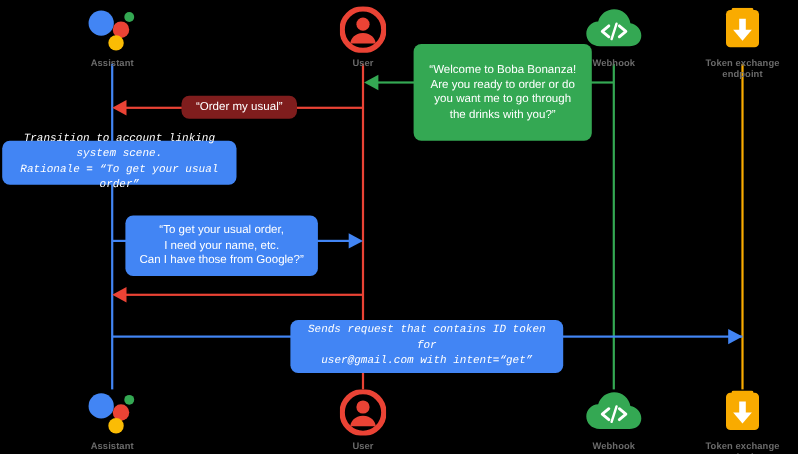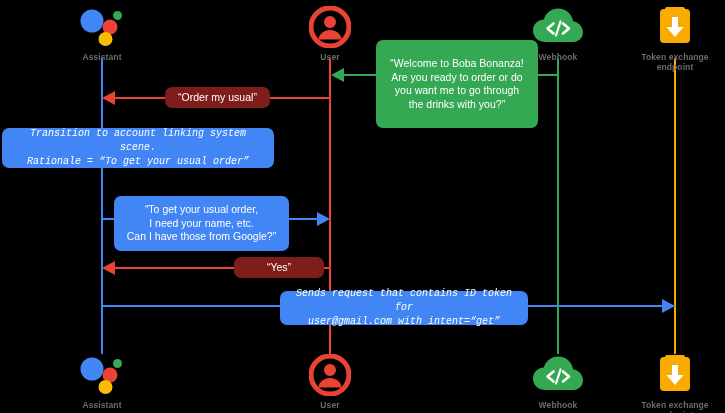--- a/index.html
+++ b/index.html
@@ -162,36 +162,35 @@
   <div class="arrowhead left c-green" style="left:331px; top:68px;"></div>
   <div class="bubble speech green" style="left:376px; top:40px; width:162px; height:88px;">“Welcome to Boba Bonanza!
 Are you ready to order or do
 you want me to go through
 the drinks with you?”</div>
 
   <div class="msgline bg-red" style="left:108px; top:97px; width:222px;"></div>
   <div class="arrowhead left c-red" style="left:102px; top:91px;"></div>
   <div class="bubble speech red" style="left:165px; top:87px; width:105px; height:21px;">“Order my usual”</div>
 
-  <div class="bubble sys blue" style="left:2px; top:128px; width:272px; height:40px;">Transition to account linking system scene.
+  <div class="bubble sys blue" style="left:2px; top:128px; width:213px; height:40px;">Transition to account linking system scene.
 Rationale = “To get your usual order”</div>
 
   <div class="msgline bg-blue" style="left:102px; top:218px; width:222px;"></div>
   <div class="arrowhead right c-blue" style="left:317px; top:212px;"></div>
   <div class="bubble speech blue" style="left:114px; top:196px; width:175px; height:55px;">“To get your usual order,
 I need your name, etc.
 Can I have those from Google?”</div>
 
   <div class="msgline bg-red" style="left:108px; top:267px; width:222px;"></div>
   <div class="arrowhead left c-red" style="left:102px; top:261px;"></div>
-  <div class="bubble speech red" style="left:234px; top:257px; width:90px; height:21px;">“Yes”</div>
 
   <div class="msgline bg-blue" style="left:102px; top:305px; width:573px;"></div>
   <div class="arrowhead right c-blue" style="left:662px; top:299px;"></div>
-  <div class="bubble sys blue" style="left:280px; top:291px; width:248px; height:34px;">Sends request that contains ID token for
+  <div class="bubble sys blue" style="left:264px; top:291px; width:248px; height:48px;">Sends request that contains ID token for
 user@gmail.com with intent=“get”</div>
 
   <div class="actor" style="left:102px; top:352px;">
     <div class="actor-icon">
       <svg width="46" height="40" viewBox="0 0 46 40" aria-hidden="true">
         <circle cx="13" cy="14" r="11.5" fill="#4285F4"></circle>
         <circle cx="31" cy="20" r="7.5" fill="#EA4335"></circle>
         <circle cx="38.5" cy="8.5" r="4.5" fill="#34A853"></circle>
         <circle cx="26.5" cy="32" r="7" fill="#FBBC04"></circle>
       </svg>

